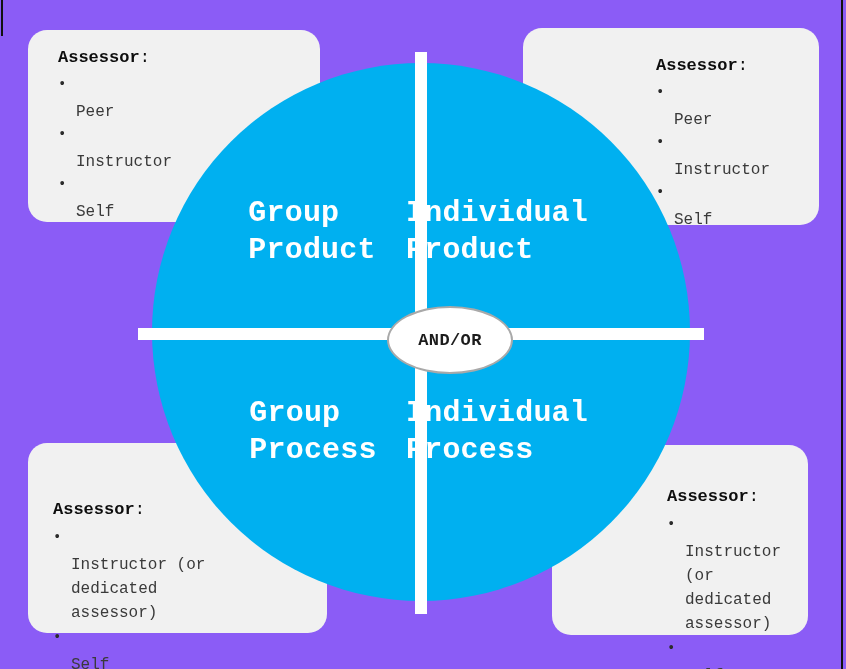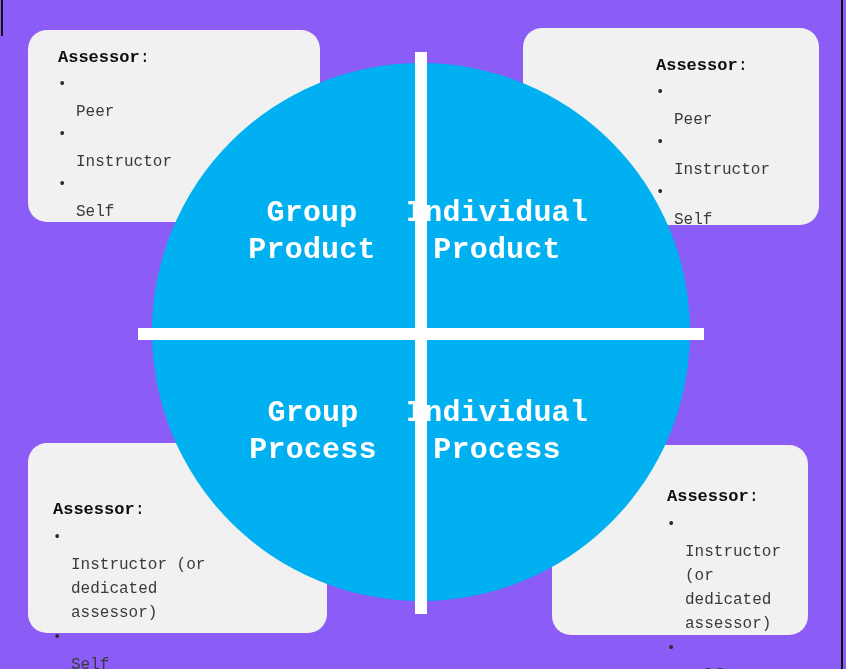--- a/index.html
+++ b/index.html
@@ -34,21 +34,21 @@
     border-radius:50%; background:#00b0f0; z-index:2;
   }
   .divider { position:absolute; background:#ffffff; z-index:3; }
   .divider-v { left:415px; top:52px;  width:12px;  height:562px; }
   .divider-h { left:138px; top:328px; width:566px; height:12px; }
 
   
   .quad-label {
     position:absolute; z-index:4; transform:translate(-50%,-50%);
     color:#ffffff; font-weight:bold; font-size:30px; line-height:37px;
-    text-align:center; white-space:pre-line; letter-spacing:0.2px;
+    text-align:left; white-space:pre-line; letter-spacing:0.2px;
   }
   .ql-gp  { left:312px; top:232px; }
   .ql-ip  { left:497px; top:232px; }
   .ql-gpr { left:313px; top:432px; }
   .ql-ipr { left:497px; top:432px; }
 
   
   .center-ellipse {
     position:absolute; left:387px; top:306px; width:126px; height:68px;
     box-sizing:border-box; background:#ffffff; border:2px solid #a9a9a9;
@@ -139,17 +139,20 @@
 
   <div class="quad-label ql-gp">Group
 Product</div>
   <div class="quad-label ql-ip">Individual
 Product</div>
   <div class="quad-label ql-gpr">Group
 Process</div>
   <div class="quad-label ql-ipr">Individual
 Process</div>
 
+  <div class="center-ellipse">
+    <span>AND/OR</span>
+  </div>
 
   <div class="frame-line frame-right"></div>
   <div class="frame-line frame-tl"></div>
 
 </div>
 
 </body></html>

